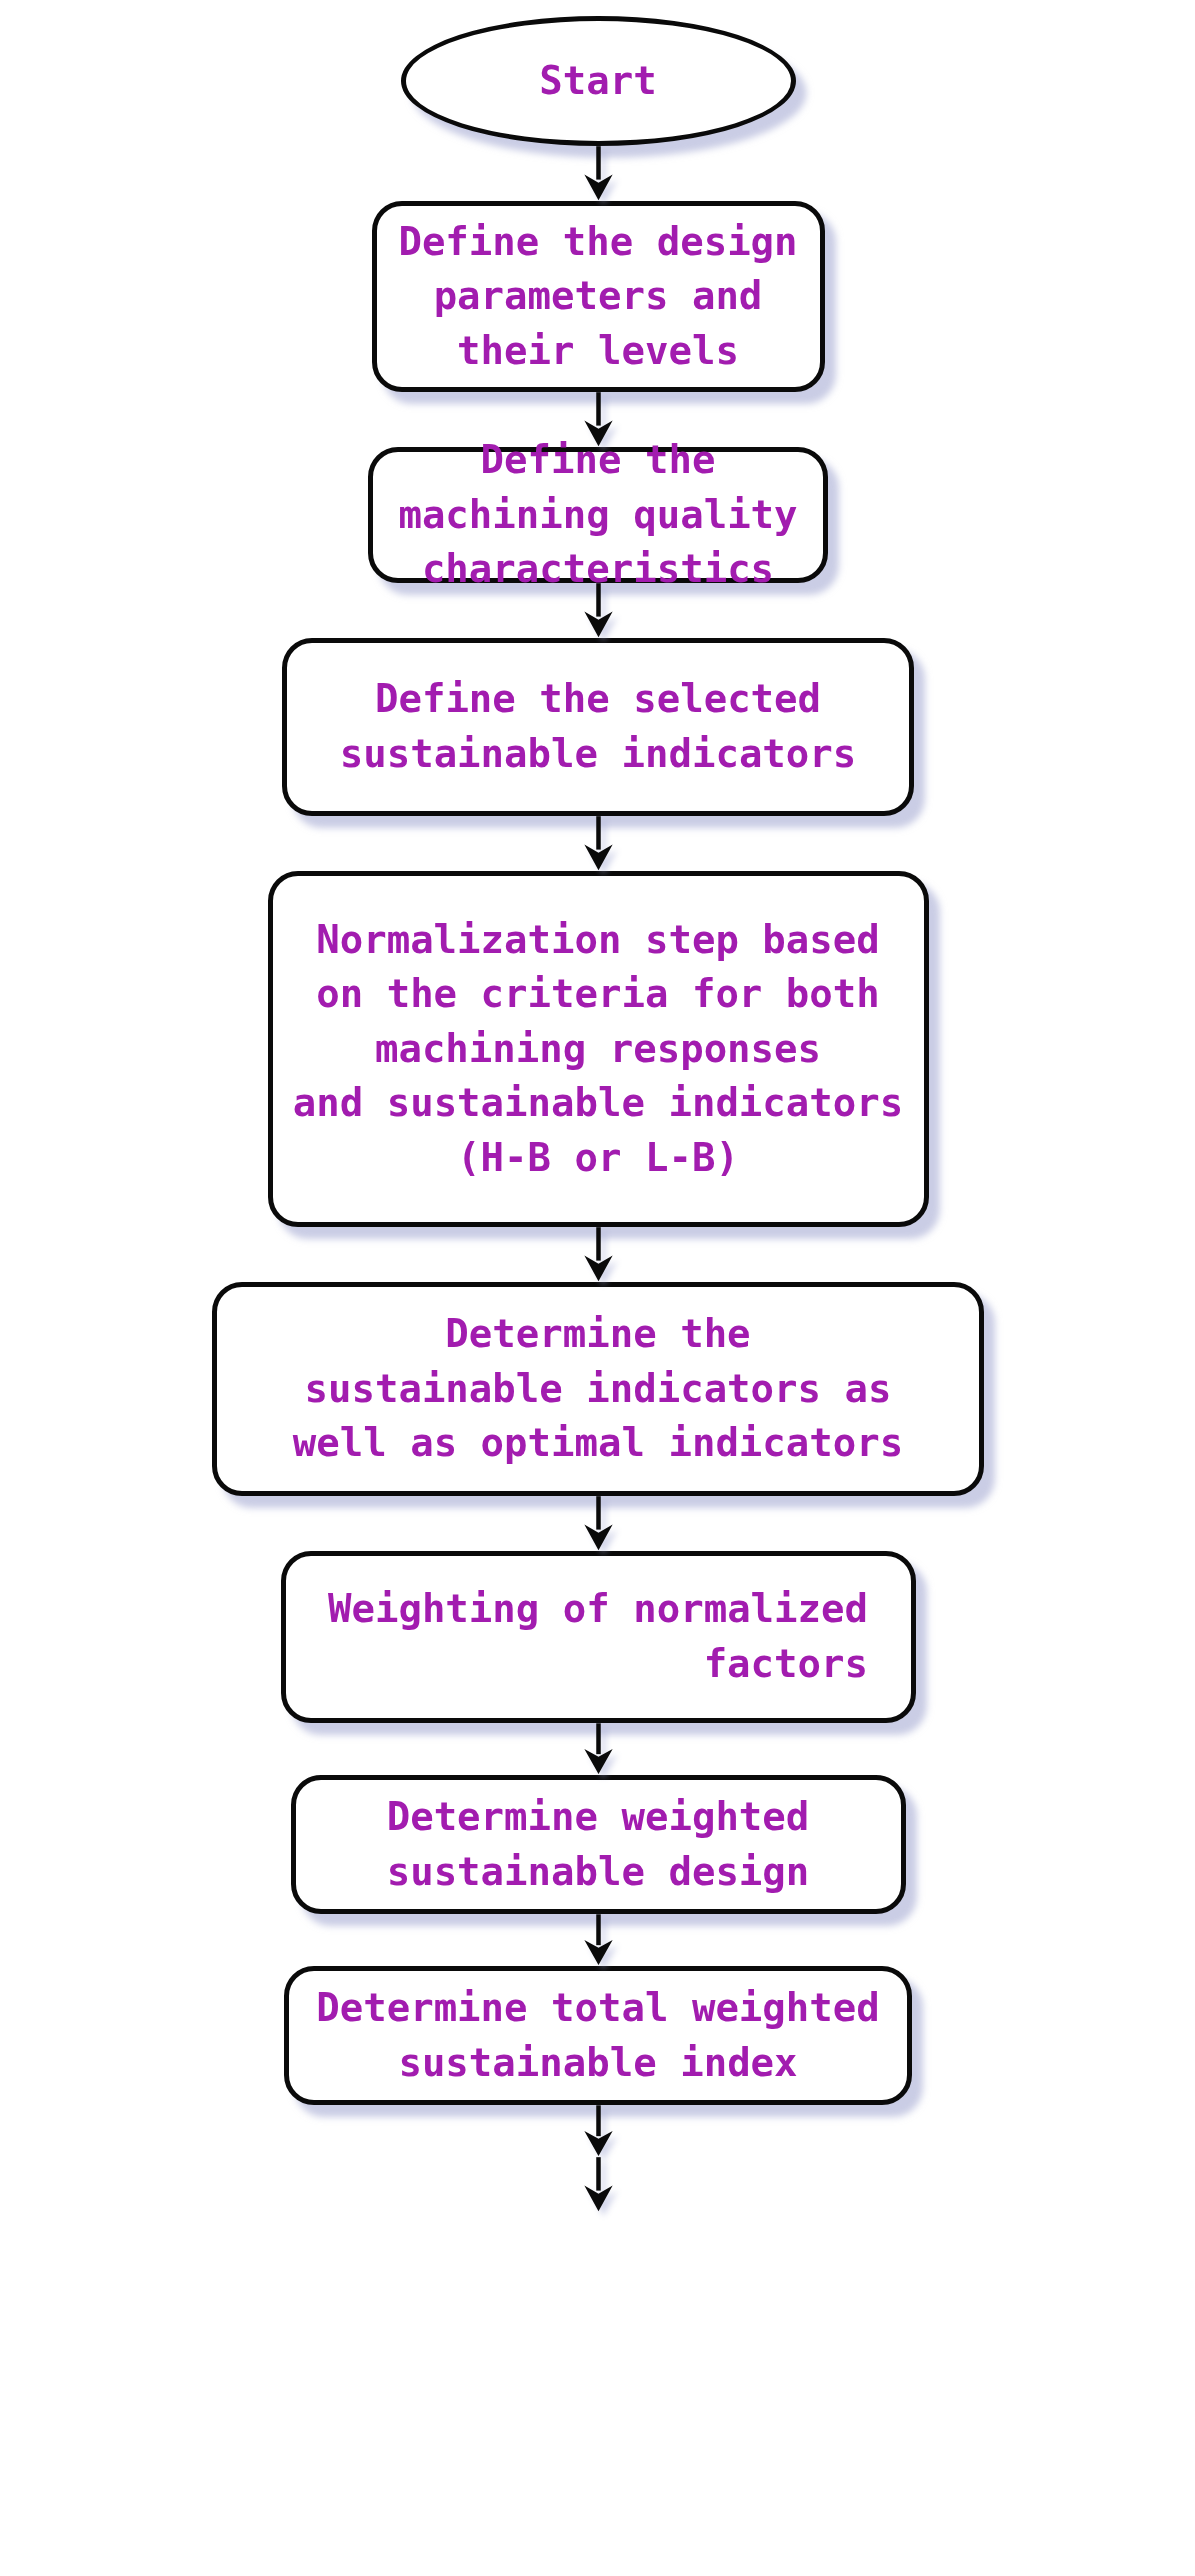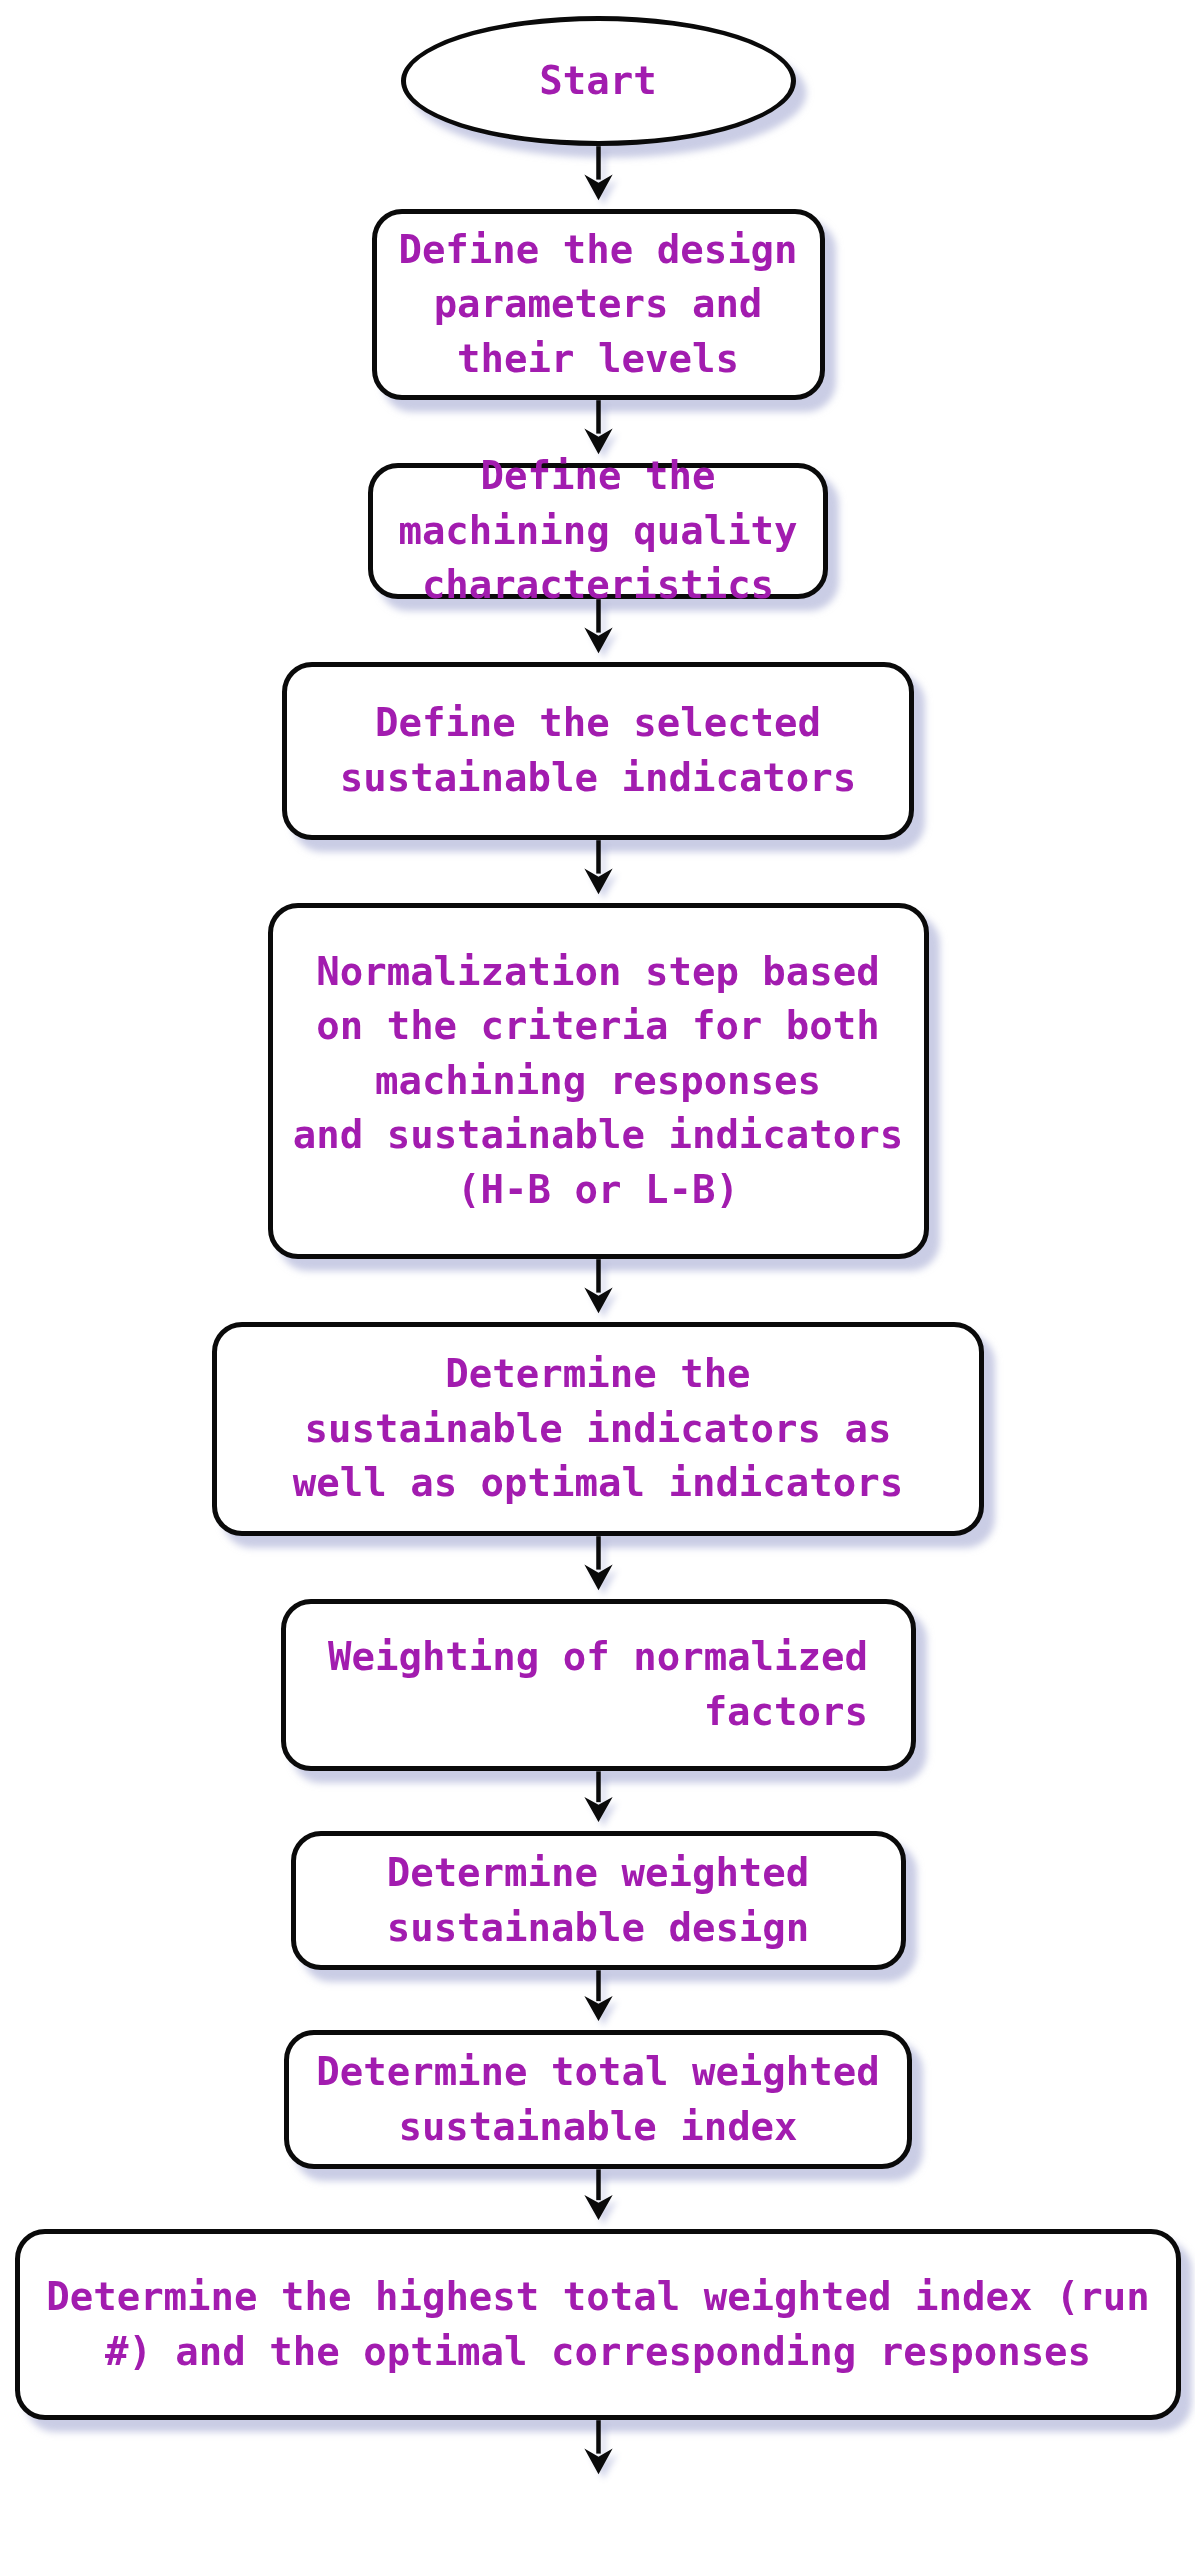--- a/index.html
+++ b/index.html
@@ -24,21 +24,20 @@
     border: 5.8px solid #0a0a0a;
     display: flex;
     align-items: center;
     justify-content: center;
     text-align: center;
     flex: 0 0 auto;
     box-shadow: 10.4px 11.7px 7.8px rgba(158,164,208,0.55);
   }
   .process {
     border-radius: 30px;
-    margin-top: 8px;
   }
   .terminator {
     border-radius: 50%;
   }
   .label {
     font-weight: bold;
     font-size: 39px;
     line-height: 1.4;
     color: #a21caf;
     white-space: pre-line;
@@ -155,24 +154,20 @@
   <div class="node process n-8">
     <span class="label">Determine total weighted
 sustainable index</span>
   </div>
 
   <svg class="arrow" width="45" height="52" viewBox="0 0 70 80">
     <line x1="35" y1="0" x2="35" y2="48" stroke="#0a0a0a" stroke-width="7"></line>
     <polygon points="35,79 13,40 35,52 57,40" fill="#0a0a0a"></polygon>
   </svg>
 
-  <div class="node process n-9">
-    <span class="label">Determine the highest total weighted index (run
-#) and the optimal corresponding responses</span>
-  </div>
 
   <svg class="arrow" width="45" height="55" viewBox="0 0 70 85">
     <line x1="35" y1="0" x2="35" y2="52" stroke="#0a0a0a" stroke-width="7"></line>
     <polygon points="35,84 13,44 35,57 57,44" fill="#0a0a0a"></polygon>
   </svg>
 
 
 </div>
 
 

